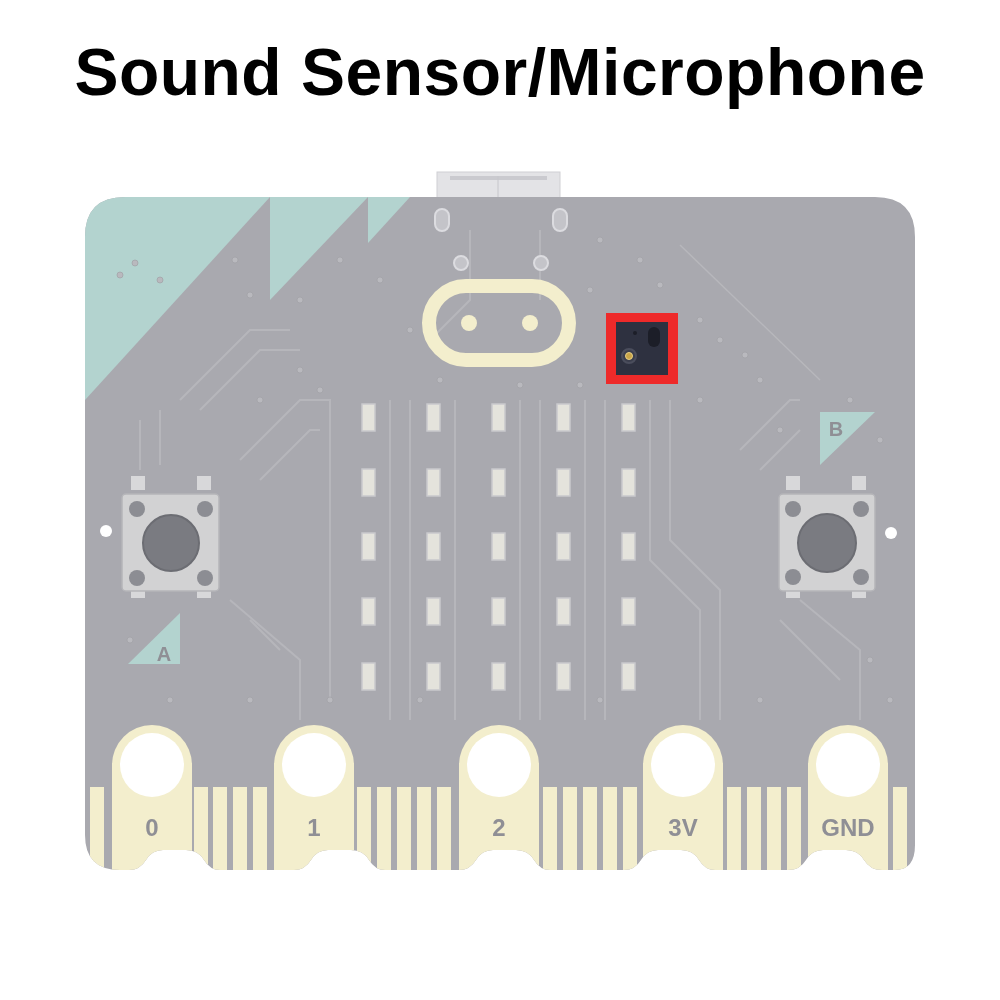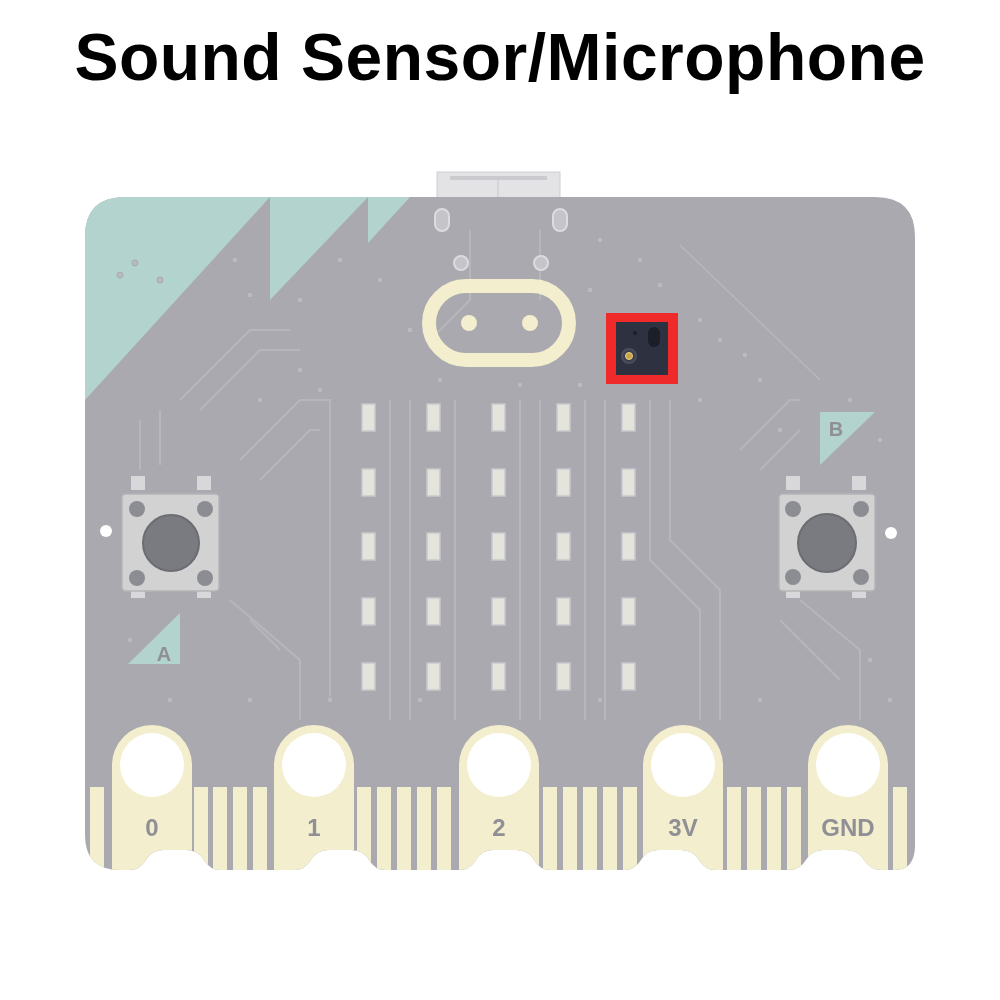--- a/index.html
+++ b/index.html
@@ -1,17 +1,17 @@
 <!DOCTYPE html>
 <html><head>
 <meta charset="utf-8">
 <style>
   html, body { margin: 0; padding: 0; background: #ffffff; }
   body { width: 1000px; height: 1000px; position: relative; overflow: hidden; font-family: "Liberation Sans", sans-serif; }
-  .title { position: absolute; left: 0; top: 7px; width: 1000px; text-align: center; font-family: "Liberation Sans", sans-serif; font-weight: bold; font-size: 66px; letter-spacing: 0.5px; color: #000; line-height: 100px; }
+  .title { position: absolute; left: 0; top: 22px; width: 1000px; text-align: center; font-family: "Liberation Sans", sans-serif; font-weight: bold; font-size: 66px; letter-spacing: 0.5px; color: #000; line-height: 100px; }
   svg#board { position: absolute; left: 0; top: 0; }
   .pin-label { font-family: "Liberation Sans", sans-serif; font-weight: bold; fill: #8f8f95; }
   .btn-label { font-family: "Liberation Sans", sans-serif; font-weight: bold; fill: #8f8f95; }
 </style>
 </head>
 <body>
 
 <div class="title">Sound Sensor/Microphone</div>
 
 <svg id="board" width="1000" height="1000" viewBox="0 0 1000 1000" xmlns="http://www.w3.org/2000/svg">

